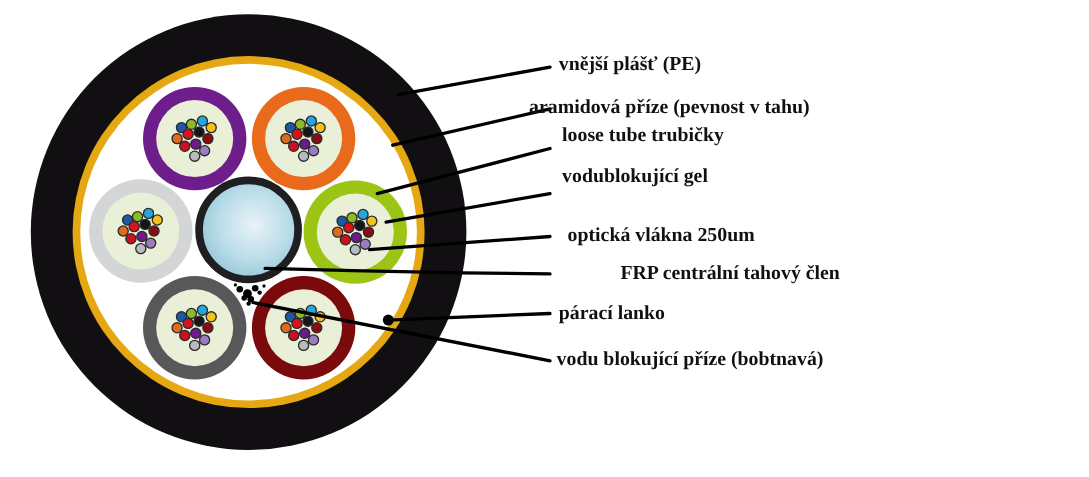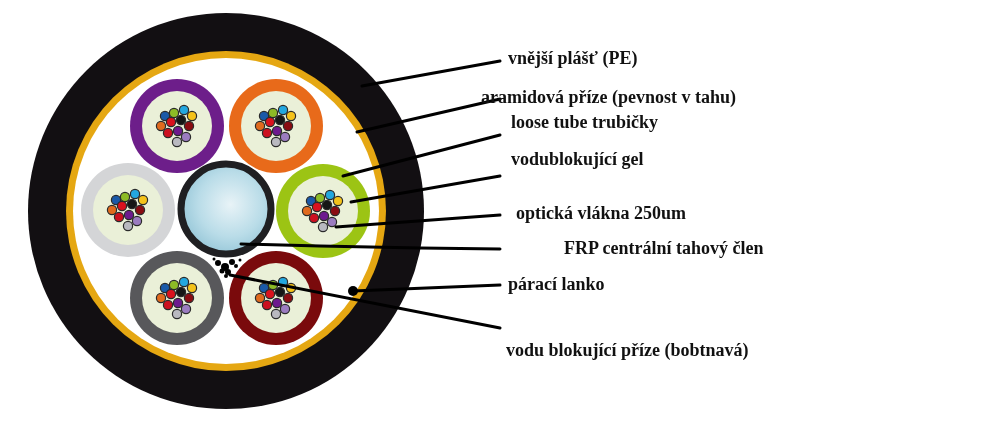--- a/index.html
+++ b/index.html
@@ -156,13 +156,13 @@
   </g>
 </svg>
 
 <div class="label" style="left:508px; top:48px;">vnější plášť (PE)</div>
 <div class="label" style="left:481px; top:87px;">aramidová příze (pevnost v tahu)</div>
 <div class="label" style="left:511px; top:112px;">loose tube trubičky</div>
 <div class="label" style="left:511px; top:149px;">vodublokující gel</div>
 <div class="label" style="left:516px; top:203px;">optická vlákna 250um</div>
 <div class="label" style="left:532px; top:238px;margin-left:32px;">FRP centrální tahový člen</div>
 <div class="label" style="left:508px; top:274px;">párací lanko</div>
-<div class="label" style="left:506px; top:316px;margin-top:24px;">vodu blokující příze (bobtnavá)</div>
+<div class="label" style="left:506px; top:316px;">vodu blokující příze (bobtnavá)</div>
 
 </body></html>

